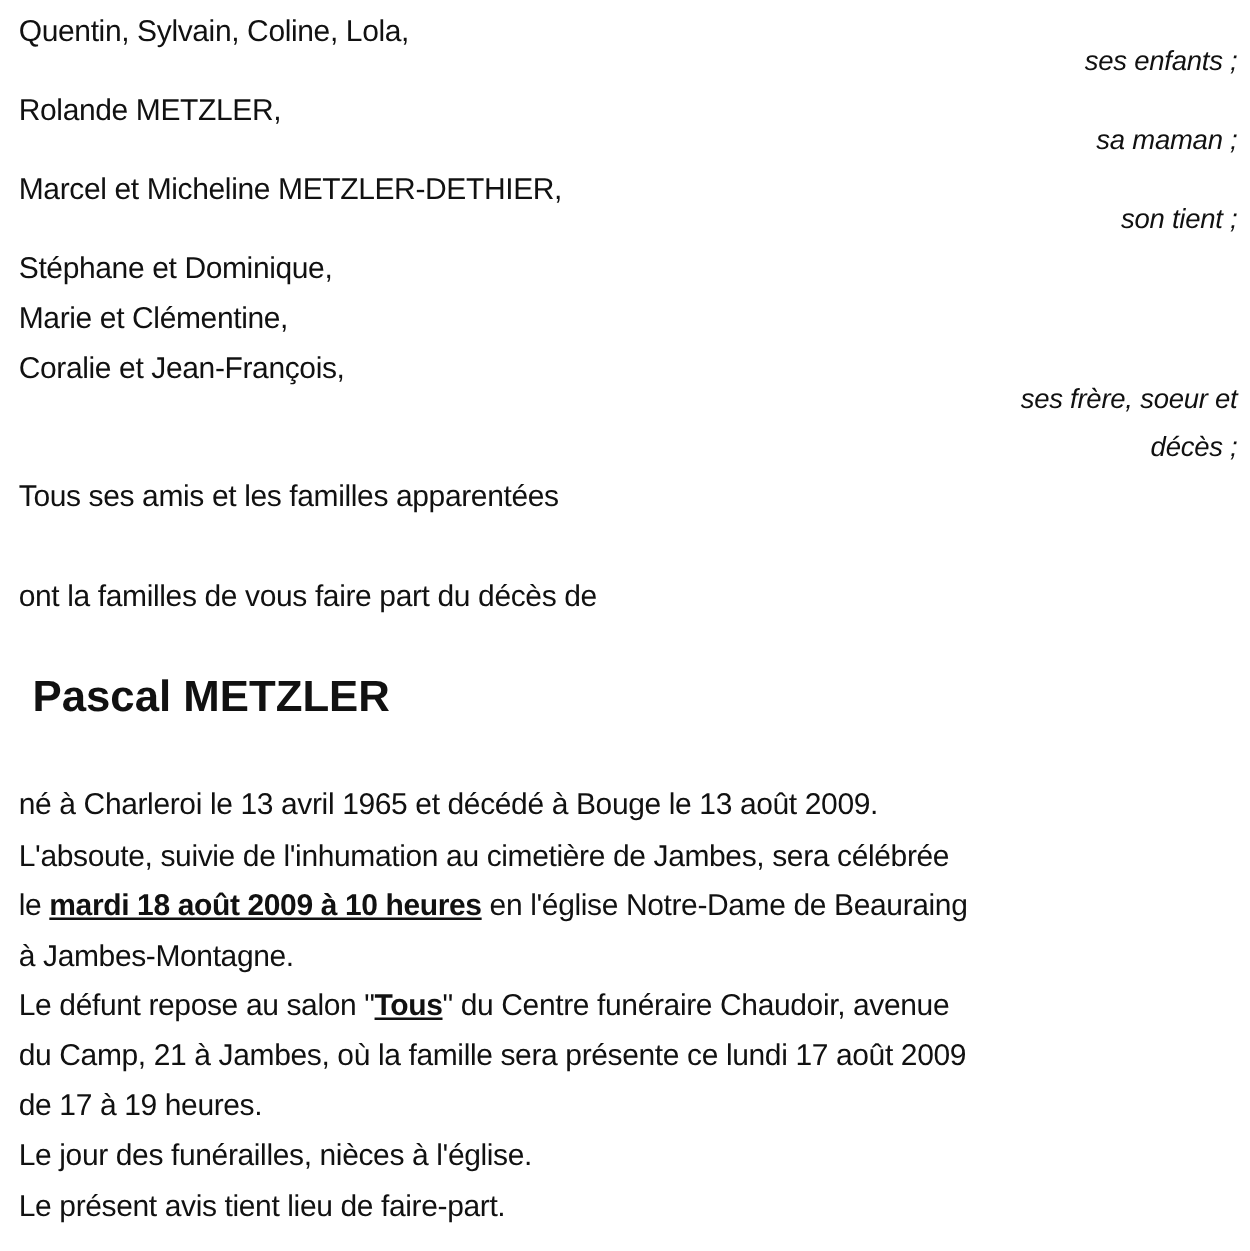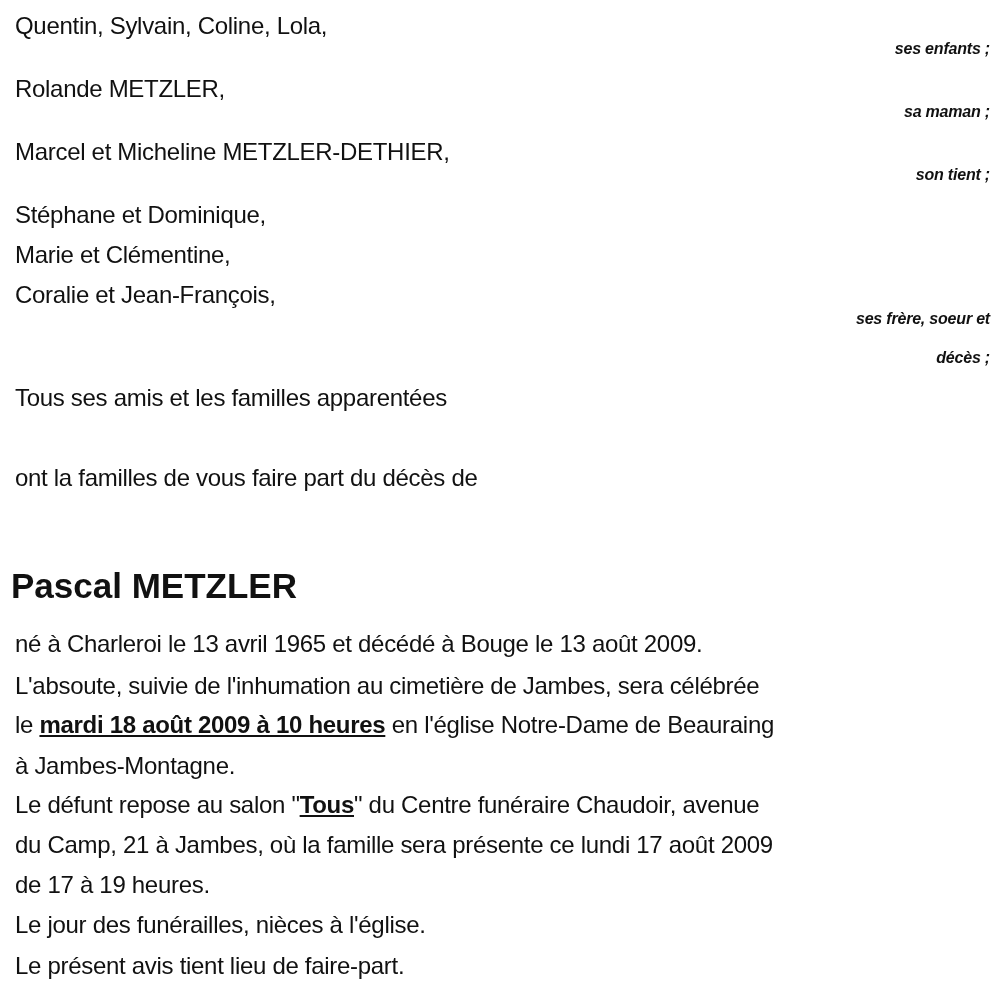--- a/index.html
+++ b/index.html
@@ -1,20 +1,20 @@
 <!DOCTYPE html>
 <html><head>
   <meta charset="utf-8">
   <style>
     html, body { margin:0; padding:0; background:#ffffff; }
     body { width:1000px; height:1001px; overflow:hidden; position:relative;
            font-family:"Liberation Sans", sans-serif; color:#111; }
     .line { position:absolute; left:15px; font-size:24px; line-height:28px; white-space:nowrap; letter-spacing:-0.3px; }
-    .role { position:absolute; right:10px; font-size:16px; line-height:26px; font-style:italic; white-space:nowrap; text-align:left; letter-spacing:-0.2px;font-weight:bold; }
-    .name { position:absolute; left:11px; font-size:35px; line-height:40px; font-weight:bold; white-space:nowrap;margin-top:28px; }
+    .role { position:absolute; right:10px; font-size:22px; line-height:26px; font-style:italic; white-space:nowrap; text-align:left; letter-spacing:-0.2px; }
+    .name { position:absolute; left:26px; font-size:35px; line-height:40px; font-weight:bold; white-space:nowrap; }
     b { font-weight:bold;text-decoration:underline; }
   </style>
 </head>
 <body>
 
 <div>
   <div class="line" style="top:12px">Quentin, Sylvain, Coline, Lola,</div>
   <div class="role" style="top:36px">ses enfants ;</div>
 
   <div class="line" style="top:75px">Rolande METZLER,</div>

